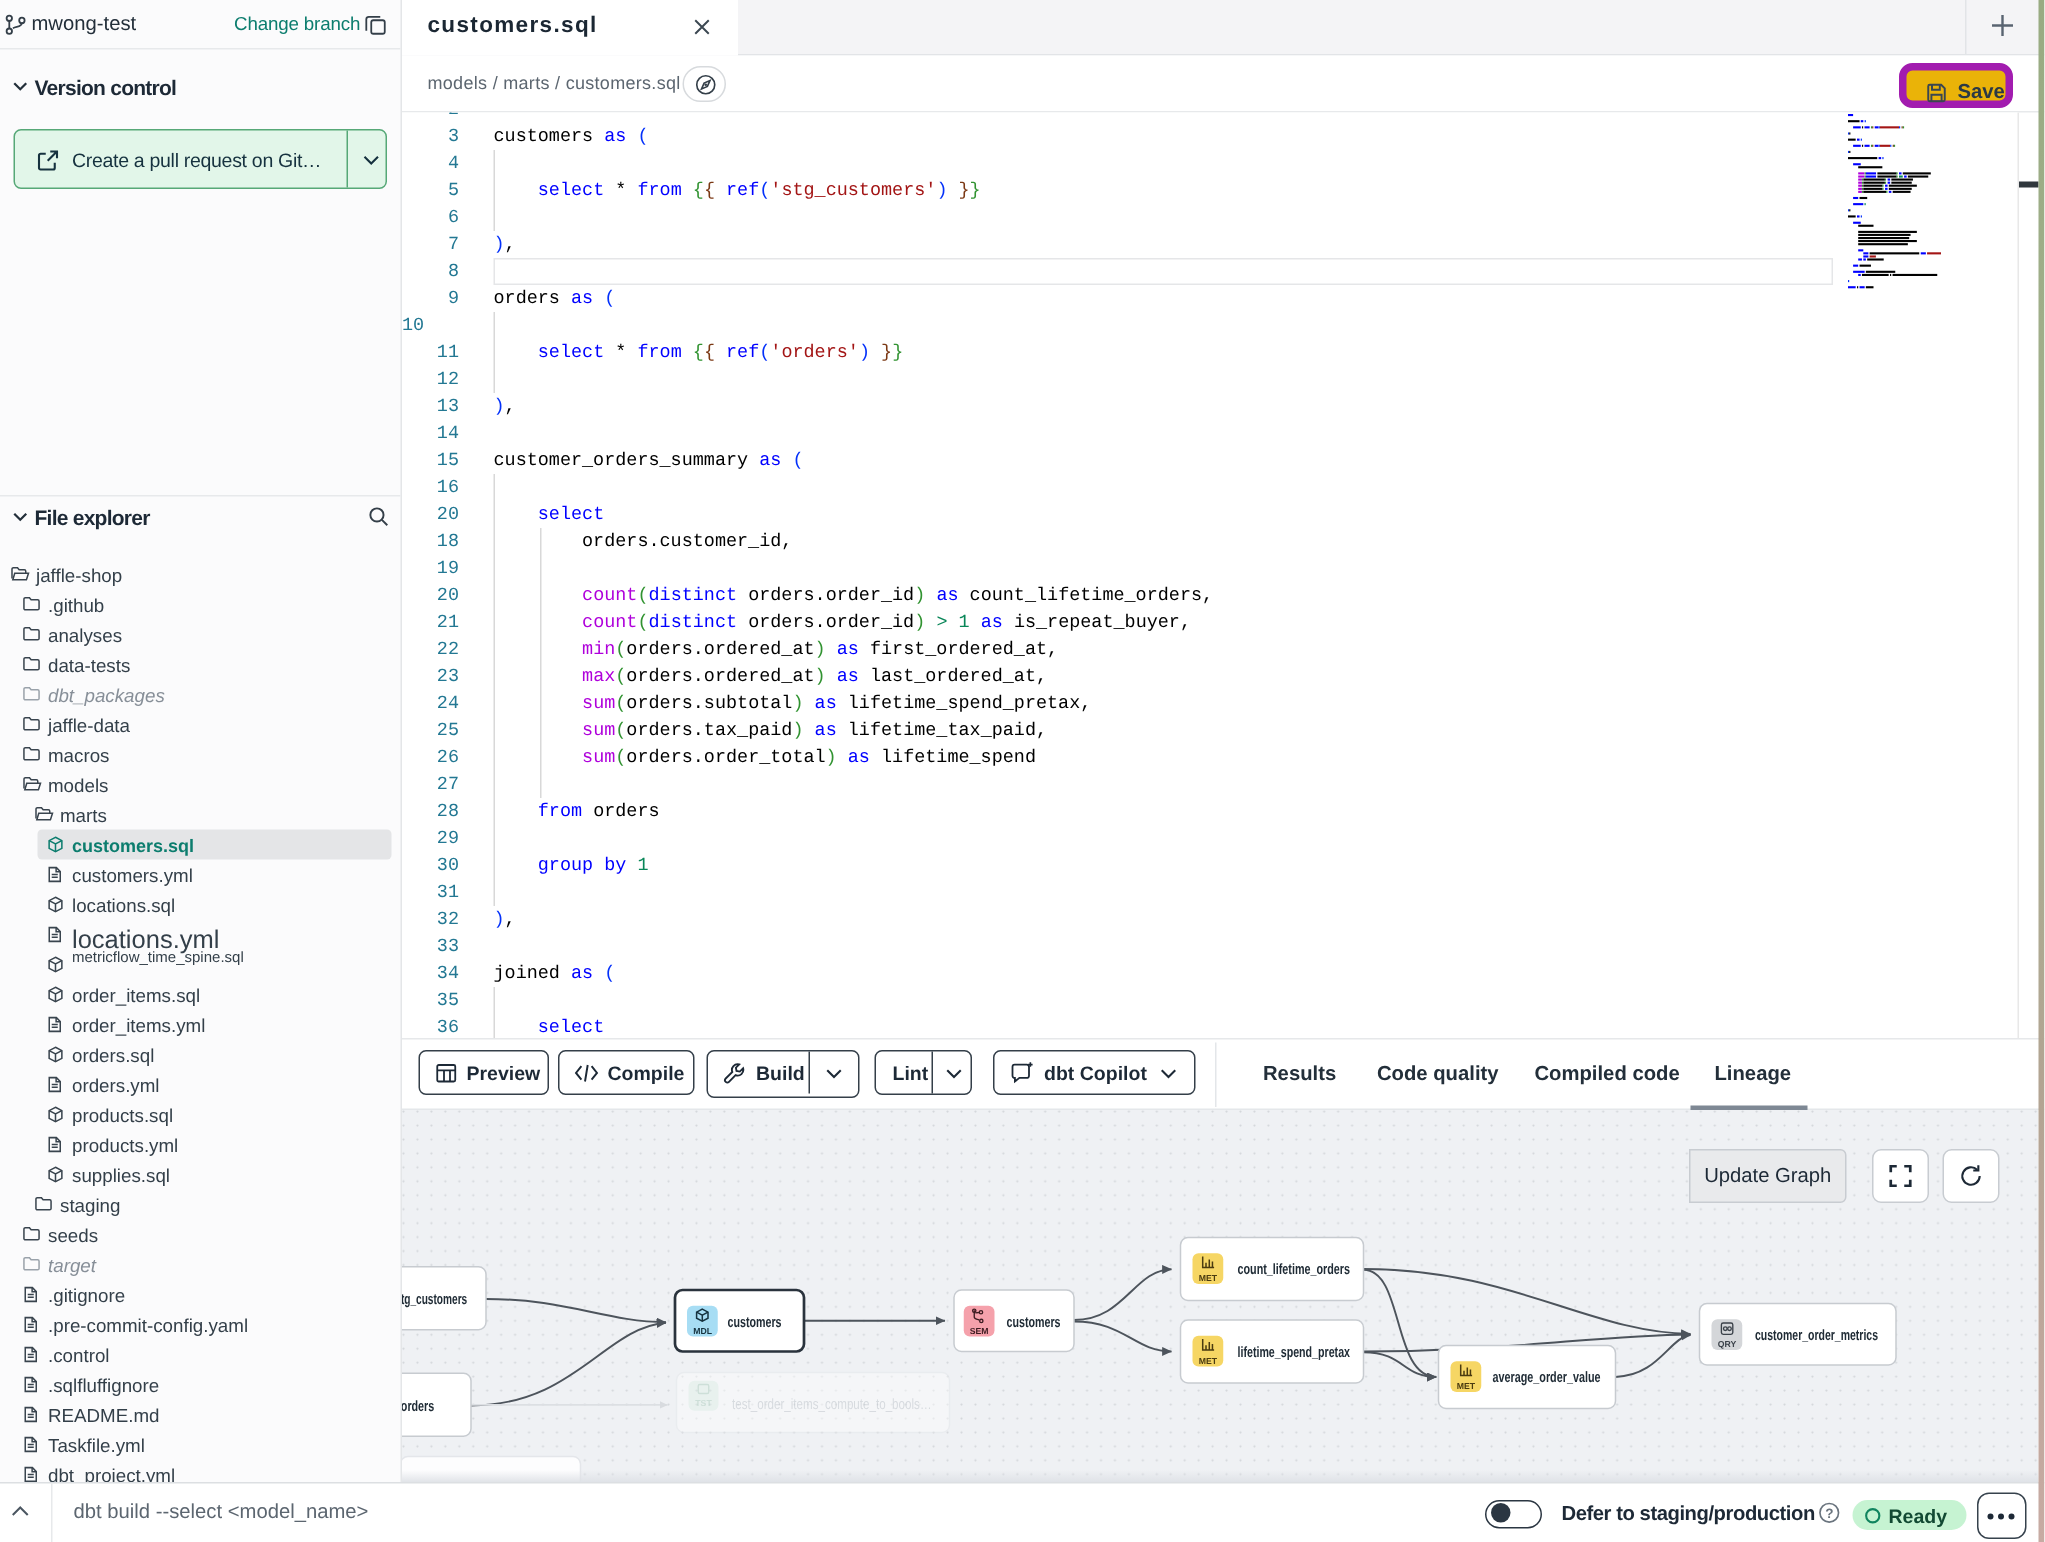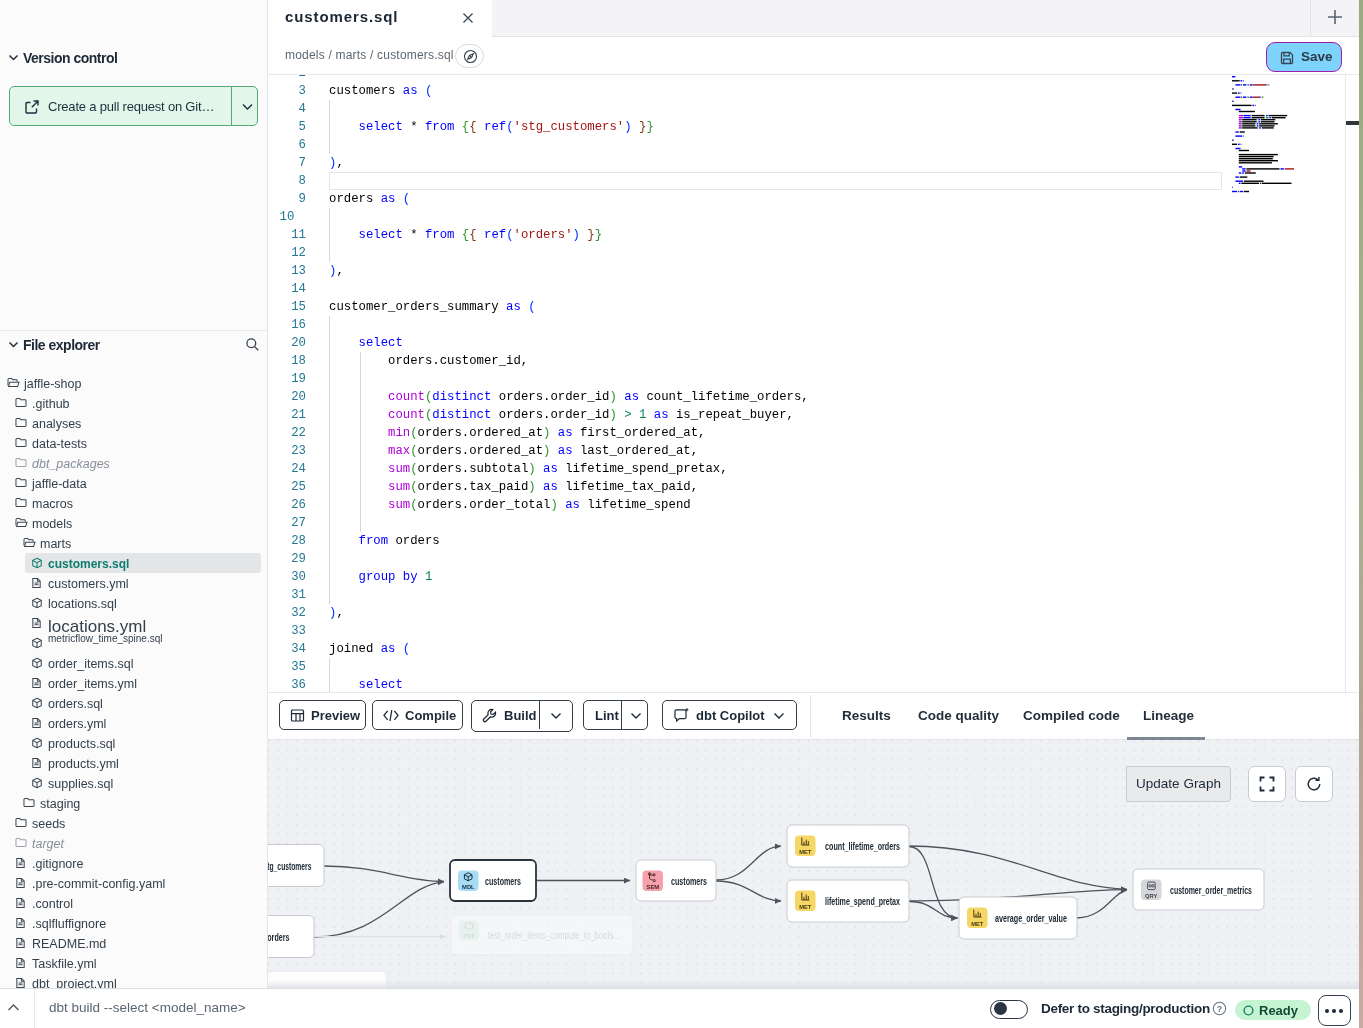--- a/index.html
+++ b/index.html
@@ -9,20 +9,38 @@
 #app{position:relative;width:1363px;height:1028px}
 .mono{font-family:"Liberation Mono",monospace}
 svg{display:block}
 </style>
 </head>
 <body>
 <div id="app">
 
 <div class="abs" style="left:0;top:0;width:268px;height:988px;background:#fbfbfc;border-right:1px solid #e4e6e8">
 
+  <div class="abs" style="left:0;top:0;width:267px;height:33px;border-bottom:1px solid #e7e9eb">
+    <svg class="abs" style="left:3px;top:9px" width="15" height="15" viewBox="0 0 15 15">
+      <g fill="none" stroke="#343f49" stroke-width="1.2">
+      <circle cx="3.2" cy="3.2" r="1.8"></circle>
+            <circle cx="3.2" cy="11.8" r="1.8"></circle>
+            <circle cx="11.6" cy="4.6" r="1.8"></circle>
+      <path d="M3.2 5v5M11.6 6.4c0 2.6-3.5 2.2-6 3.4"></path>
+          </g>
+    </svg>
+    <span class="abs" style="left:21px;top:8px;font-size:13.5px;color:#232f3a">mwong-test</span>
+    <span class="abs" style="left:156px;top:9px;font-size:12.5px;color:#0c7d6e;font-weight:400;letter-spacing:-0.1px">Change branch</span>
+    <svg class="abs" style="left:243px;top:9px" width="15" height="15" viewBox="0 0 15 15">
+      <g fill="none" stroke="#343f49" stroke-width="1.2">
+      <rect x="4.5" y="4.5" width="9" height="9" rx="1.4"></rect>
+      <path d="M10.5 2.2H2.8a1.6 1.6 0 0 0-1.6 1.6v7.7"></path>
+          </g>
+    </svg>
+  </div>
 
   <svg class="abs" style="left:8px;top:53px" width="11" height="9" viewBox="0 0 11 9">
         <path d="M1.5 2.5l4 4 4-4" fill="none" stroke="#232f3a" stroke-width="1.5"></path>
       </svg>
   <span class="abs" style="left:23px;top:50px;font-size:14px;font-weight:700;color:#1d2936;letter-spacing:-0.5px">Version control</span>
 
   <div class="abs" style="left:9px;top:86px;width:249px;height:40px;background:#e2f6e9;border:1px solid #56a877;border-radius:5px">
     <svg class="abs" style="left:14px;top:12px" width="16" height="16" viewBox="0 0 16 16">
       <g fill="none" stroke="#16323f" stroke-width="1.4">
       <path d="M12.5 9.5v3.5a1 1 0 0 1-1 1H3a1 1 0 0 1-1-1V4.5a1 1 0 0 1 1-1h3.5"></path>
@@ -313,21 +331,21 @@
 <div class="abs" style="left:455px;top:44px;width:29px;height:24px;border:1px solid #d7dadd;border-radius:12px;background:#fff">
   <svg class="abs" style="left:7px;top:4px" width="15" height="15" viewBox="0 0 15 15">
     <g fill="none" stroke="#343f49" stroke-width="1.1">
           <circle cx="7.5" cy="7.5" r="6"></circle>
     <path d="M10.3 4.7L8.6 8.6 4.7 10.3 6.4 6.4z"></path>
         </g>
     <circle cx="7.5" cy="7.5" r="0.9" fill="#343f49"></circle>
   </svg>
 </div>
 
-<div class="abs" style="left:1266px;top:42px;width:76px;height:30px;border:1px solid #a21caf;border-radius:9px;background:#7dd3fc">
+<div class="abs" style="left:1266px;top:42px;width:76px;height:30px;border:5px solid #a21caf;border-radius:9px;background:#eab308">
   <svg class="abs" style="left:12px;top:7px" width="16" height="16" viewBox="0 0 16 16">
     <g fill="none" stroke="#3a4651" stroke-width="1.3">
     <path d="M2.5 3.5a1 1 0 0 1 1-1h7.6l2.4 2.4v7.6a1 1 0 0 1-1 1H3.5a1 1 0 0 1-1-1z"></path>
     <path d="M5 2.7v3.1h5.2V2.7M4.6 13.3V9.2h6.8v4.1"></path>
         </g>
   </svg>
   <span class="abs" style="left:34px;top:6px;font-size:13.5px;font-weight:600;color:#2b3945">Save</span>
 </div>
 <div class="abs" style="left:268px;top:75px;width:1078px;height:617px;background:#fff;overflow:hidden">
       <div class="abs" style="left:-268px;top:-75px;width:1363px;height:1028px">
@@ -342,21 +360,21 @@
         <span class="abs mono" style="left:329px;top:82px;font-size:12.3px;line-height:18px;white-space:pre"><span style="color:#000000">customers&nbsp;</span><span style="color:#0000ff">as&nbsp;</span><span style="color:#0431fa">(</span></span>
         <span class="abs mono" style="left:268px;top:100px;width:38px;text-align:right;font-size:12.3px;line-height:18px;color:#237893">4</span>
         <span class="abs mono" style="left:268px;top:118px;width:38px;text-align:right;font-size:12.3px;line-height:18px;color:#237893">5</span>
         <span class="abs mono" style="left:329px;top:118px;font-size:12.3px;line-height:18px;white-space:pre"><span style="color:#000000">&nbsp;&nbsp;&nbsp;&nbsp;</span><span style="color:#0000ff">select&nbsp;</span><span style="color:#000000">*&nbsp;</span><span style="color:#0000ff">from&nbsp;</span><span style="color:#319331">{</span><span style="color:#7b3814">{&nbsp;</span><span style="color:#0000ff">ref</span><span style="color:#0431fa">(</span><span style="color:#a31515">'stg_customers'</span><span style="color:#0431fa">)</span><span style="color:#7b3814">&nbsp;}</span><span style="color:#319331">}</span></span>
         <span class="abs mono" style="left:268px;top:136px;width:38px;text-align:right;font-size:12.3px;line-height:18px;color:#237893">6</span>
         <span class="abs mono" style="left:268px;top:154px;width:38px;text-align:right;font-size:12.3px;line-height:18px;color:#237893">7</span>
         <span class="abs mono" style="left:329px;top:154px;font-size:12.3px;line-height:18px;white-space:pre"><span style="color:#0431fa">)</span><span style="color:#000000">,</span></span>
         <span class="abs mono" style="left:268px;top:172px;width:38px;text-align:right;font-size:12.3px;line-height:18px;color:#237893">8</span>
         <span class="abs mono" style="left:268px;top:190px;width:38px;text-align:right;font-size:12.3px;line-height:18px;color:#237893">9</span>
         <span class="abs mono" style="left:329px;top:190px;font-size:12.3px;line-height:18px;white-space:pre"><span style="color:#000000">orders&nbsp;</span><span style="color:#0000ff">as&nbsp;</span><span style="color:#0431fa">(</span></span>
-        <span class="abs mono" style="left:268px;top:208px;width:38px;text-align:center;font-size:12.3px;line-height:18px;color:#237893">10</span>
+        <span class="abs mono" style="left:268px;top:208px;width:38px;text-align:left;font-size:12.3px;line-height:18px;color:#237893">10</span>
         <span class="abs mono" style="left:268px;top:226px;width:38px;text-align:right;font-size:12.3px;line-height:18px;color:#237893">11</span>
         <span class="abs mono" style="left:329px;top:226px;font-size:12.3px;line-height:18px;white-space:pre"><span style="color:#000000">&nbsp;&nbsp;&nbsp;&nbsp;</span><span style="color:#0000ff">select&nbsp;</span><span style="color:#000000">*&nbsp;</span><span style="color:#0000ff">from&nbsp;</span><span style="color:#319331">{</span><span style="color:#7b3814">{&nbsp;</span><span style="color:#0000ff">ref</span><span style="color:#0431fa">(</span><span style="color:#a31515">'orders'</span><span style="color:#0431fa">)</span><span style="color:#7b3814">&nbsp;}</span><span style="color:#319331">}</span></span>
         <span class="abs mono" style="left:268px;top:244px;width:38px;text-align:right;font-size:12.3px;line-height:18px;color:#237893">12</span>
         <span class="abs mono" style="left:268px;top:262px;width:38px;text-align:right;font-size:12.3px;line-height:18px;color:#237893">13</span>
         <span class="abs mono" style="left:329px;top:262px;font-size:12.3px;line-height:18px;white-space:pre"><span style="color:#0431fa">)</span><span style="color:#000000">,</span></span>
         <span class="abs mono" style="left:268px;top:280px;width:38px;text-align:right;font-size:12.3px;line-height:18px;color:#237893">14</span>
         <span class="abs mono" style="left:268px;top:298px;width:38px;text-align:right;font-size:12.3px;line-height:18px;color:#237893">15</span>
         <span class="abs mono" style="left:329px;top:298px;font-size:12.3px;line-height:18px;white-space:pre"><span style="color:#000000">customer_orders_summary&nbsp;</span><span style="color:#0000ff">as&nbsp;</span><span style="color:#0431fa">(</span></span>
         <span class="abs mono" style="left:268px;top:316px;width:38px;text-align:right;font-size:12.3px;line-height:18px;color:#237893">16</span>
         <span class="abs mono" style="left:268px;top:334px;width:38px;text-align:right;font-size:12.3px;line-height:18px;color:#237893">20</span>

